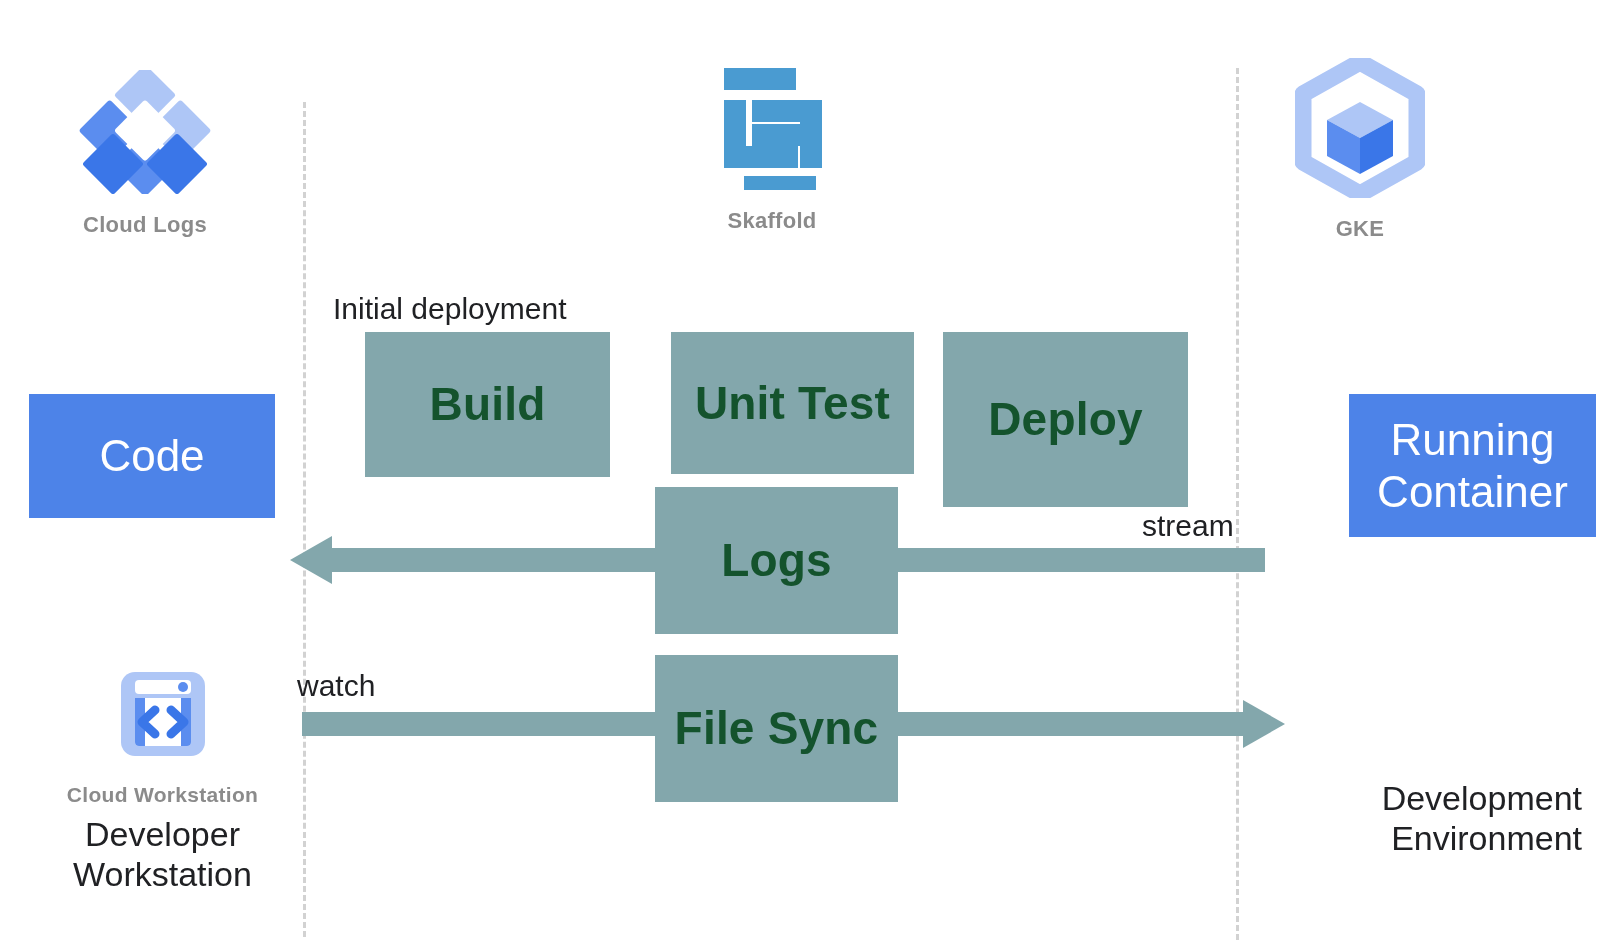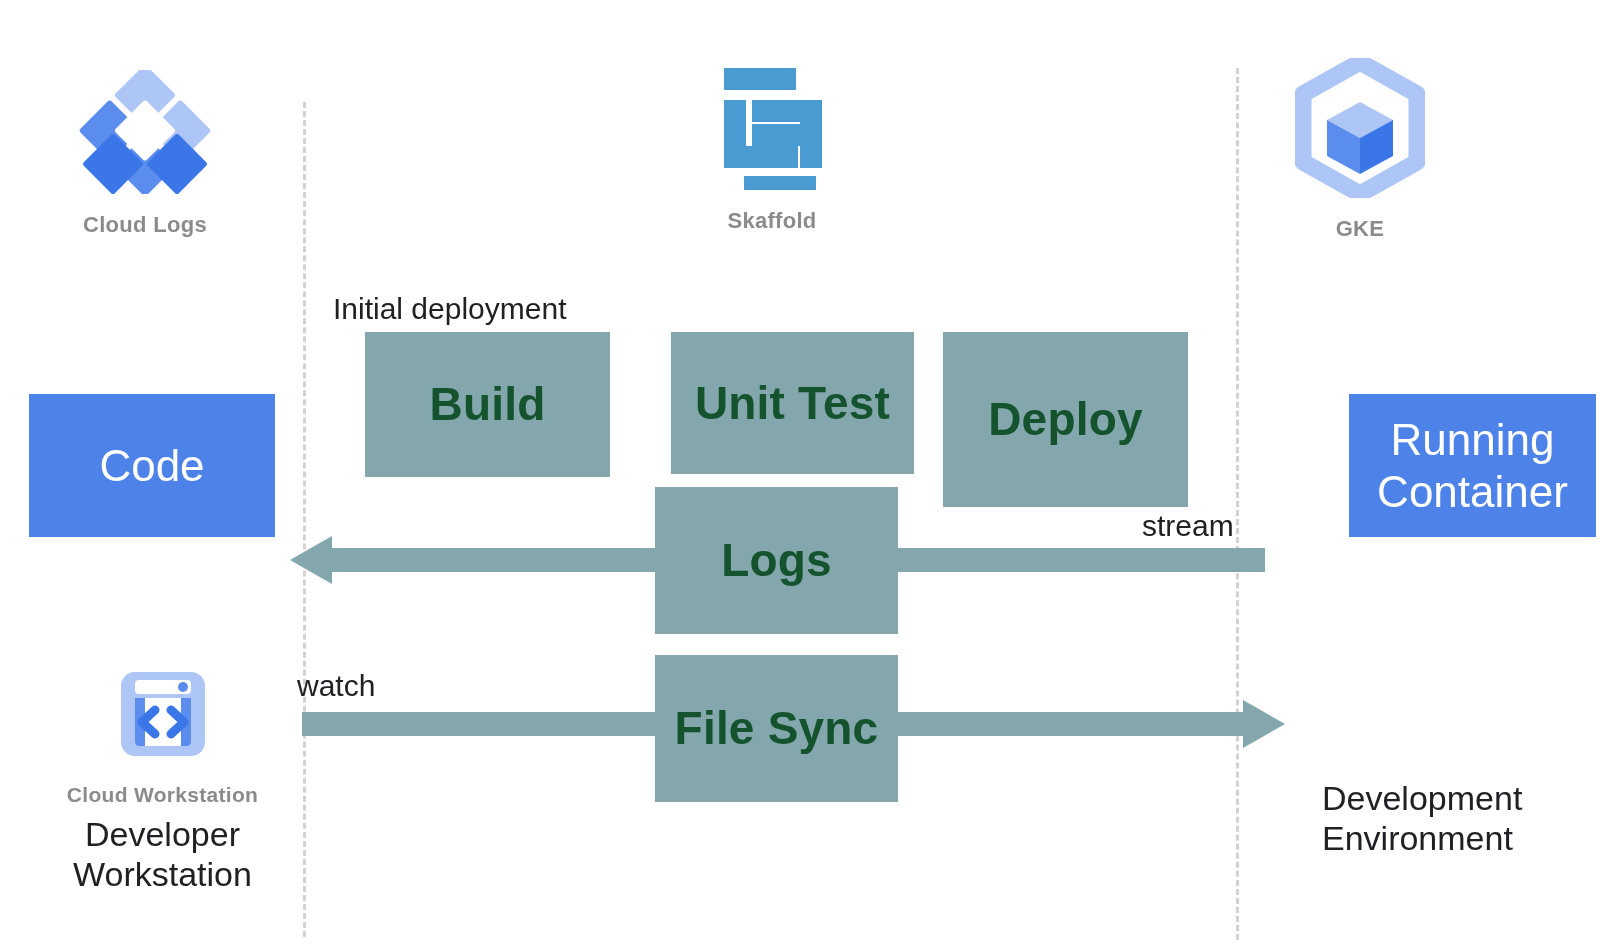--- a/index.html
+++ b/index.html
@@ -55,21 +55,21 @@
     background: #4d83e8;
     color: #ffffff;
     display: flex;
     align-items: center;
     justify-content: center;
     font-size: 44px;
     font-weight: 400;
     line-height: 1.18;
     text-align: center;
   }
-  #box-code              { left: 29px;   top: 394px; width: 246px; height: 143px; }
+  #box-code              { left: 29px;   top: 394px; width: 246px; height: 124px; }
   #box-running-container { left: 1349px; top: 394px; width: 247px; height: 143px; }
 
   
   .arrow-svg {
     position: absolute;
     overflow: visible;
   }
   #arrow-logs     { left: 290px; top: 534px; }
   #arrow-filesync { left: 302px; top: 698px; }
 
@@ -111,21 +111,21 @@
   #label-stream             { left: 1142px; top: 509px; }
 
   .env-label {
     position: absolute;
     color: #202124;
     font-size: 34px;
     font-weight: 400;
     line-height: 1.18;
   }
   #label-developer-workstation { left: 55px;   top: 814px; width: 215px; text-align: center; }
-  #label-development-environment { left: 1322px; top: 778px; width: 260px; text-align: left; }
+  #label-development-environment { left: 1322px; top: 778px; width: 260px; text-align: right; }
 
   .stacked-line { display: block; }
 </style>
 </head>
 <body>
 
 <div id="canvas">
 
   <div class="divider" id="divider-left"></div>
   <div class="divider" id="divider-right"></div>

